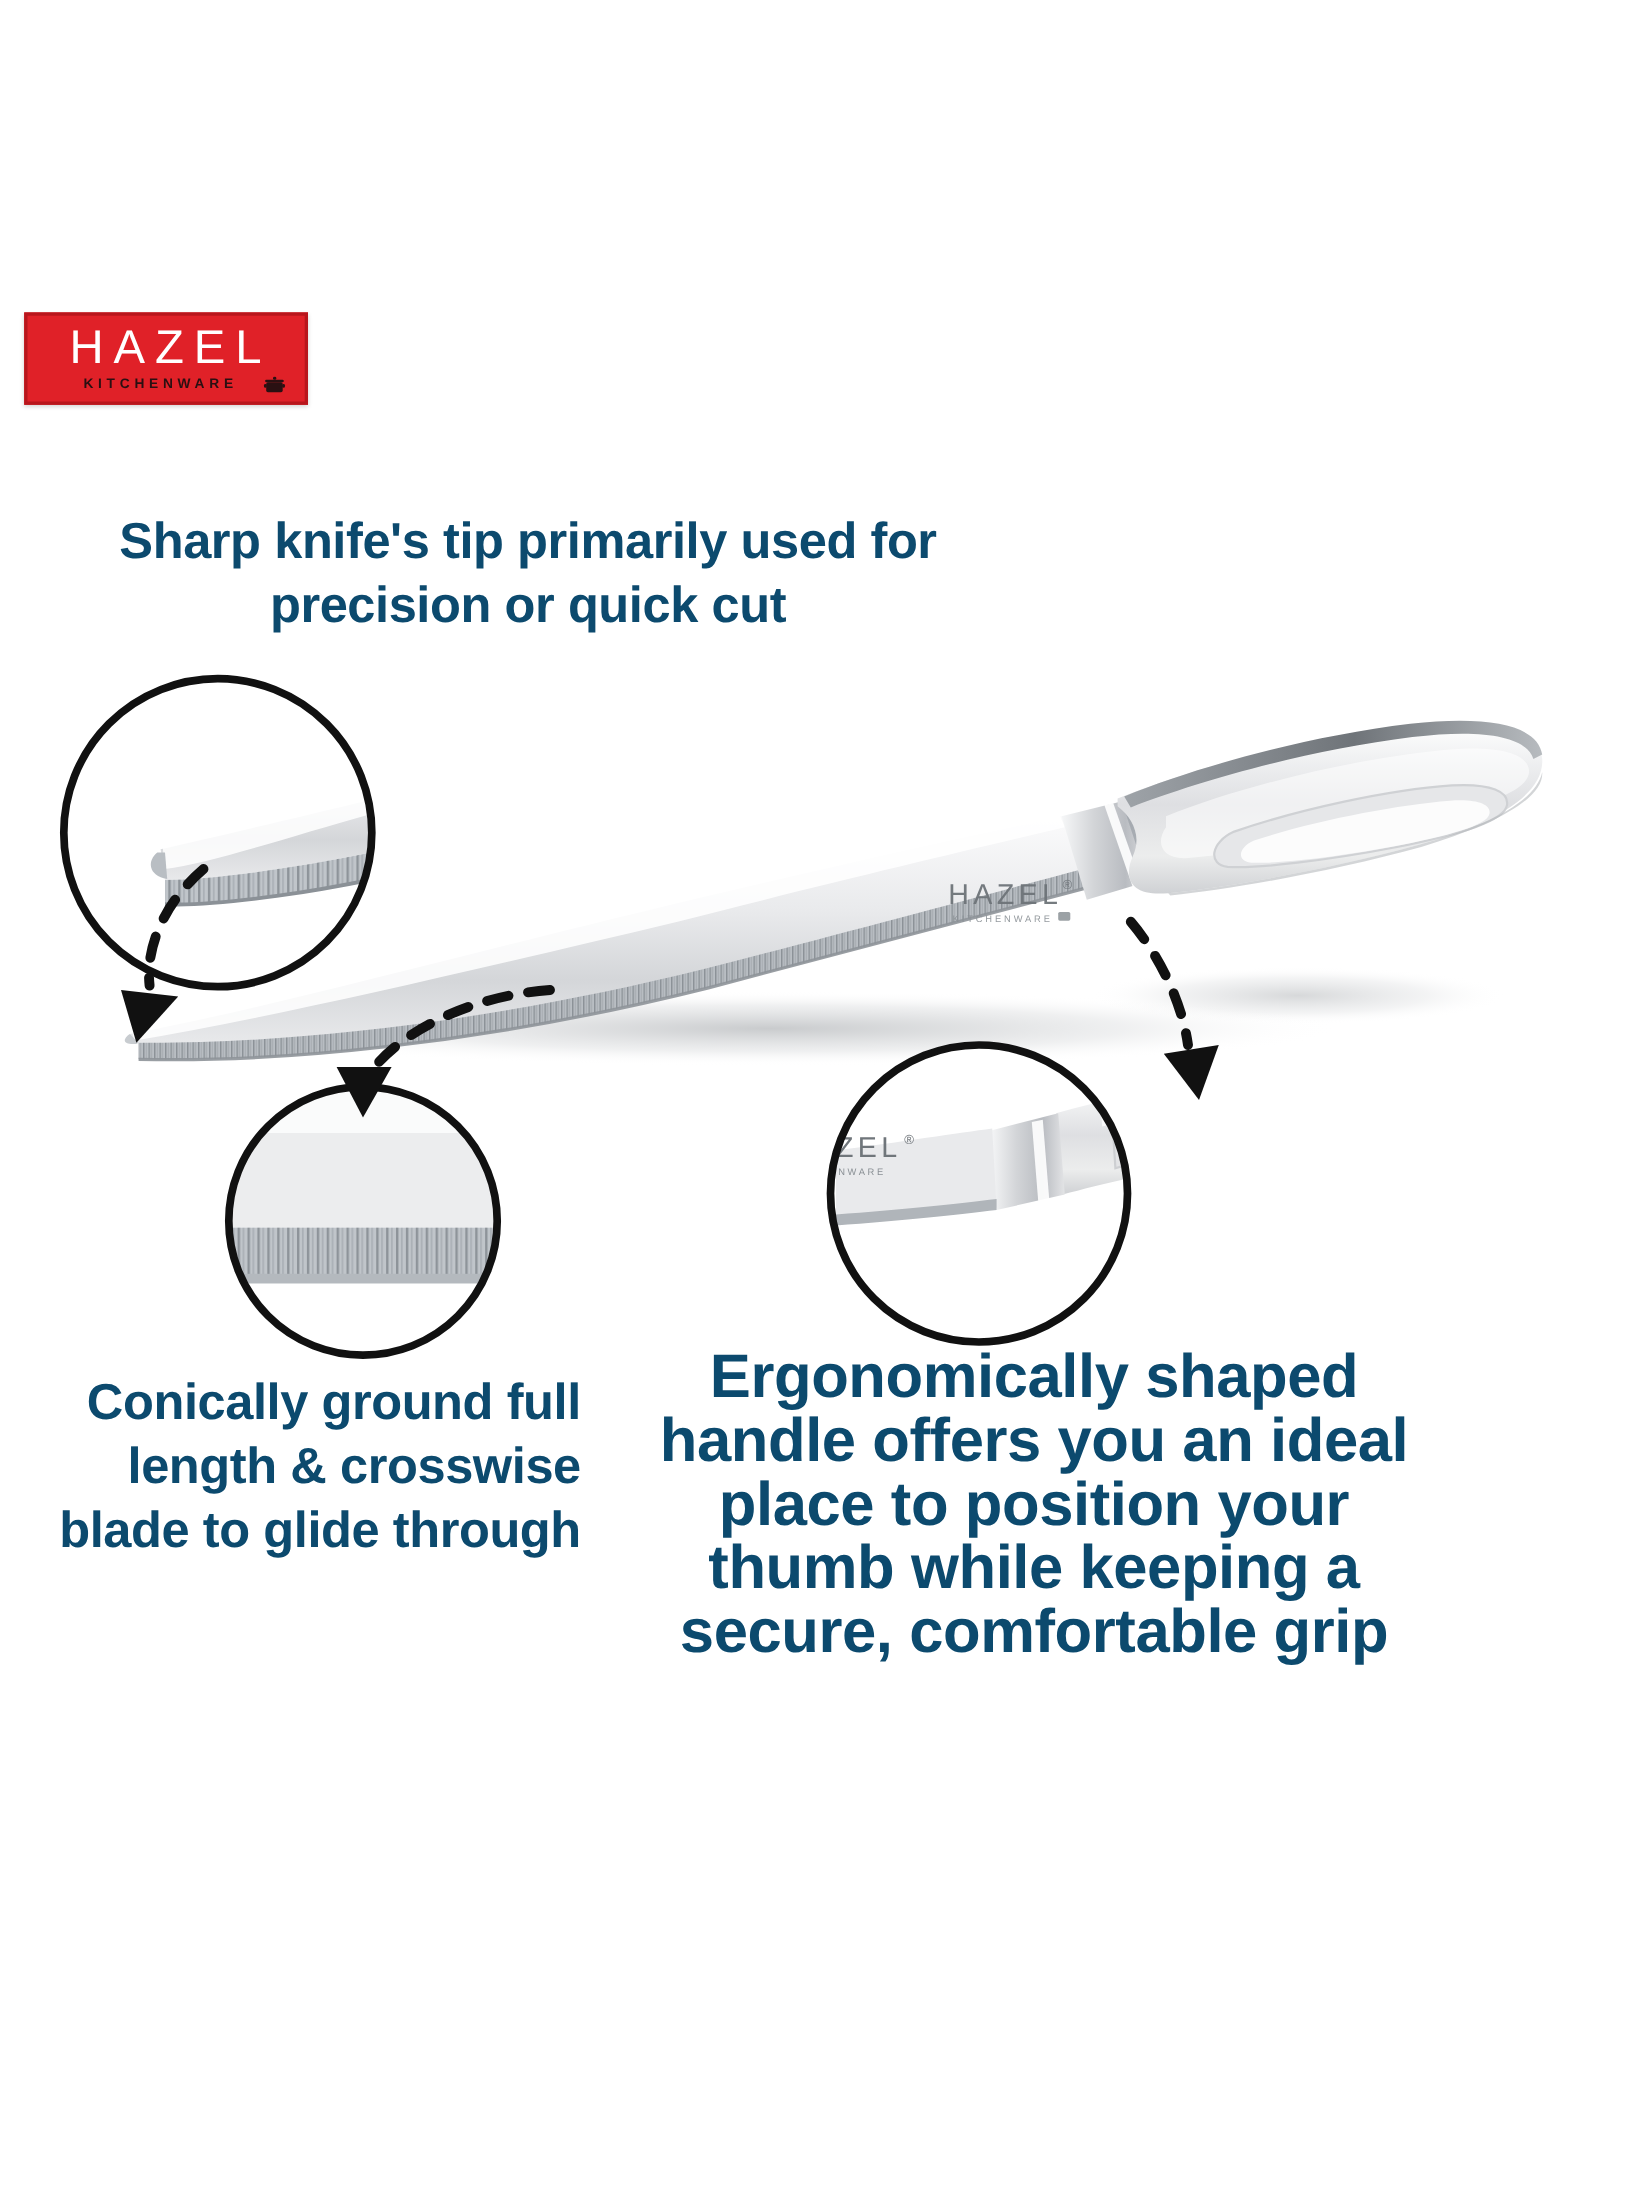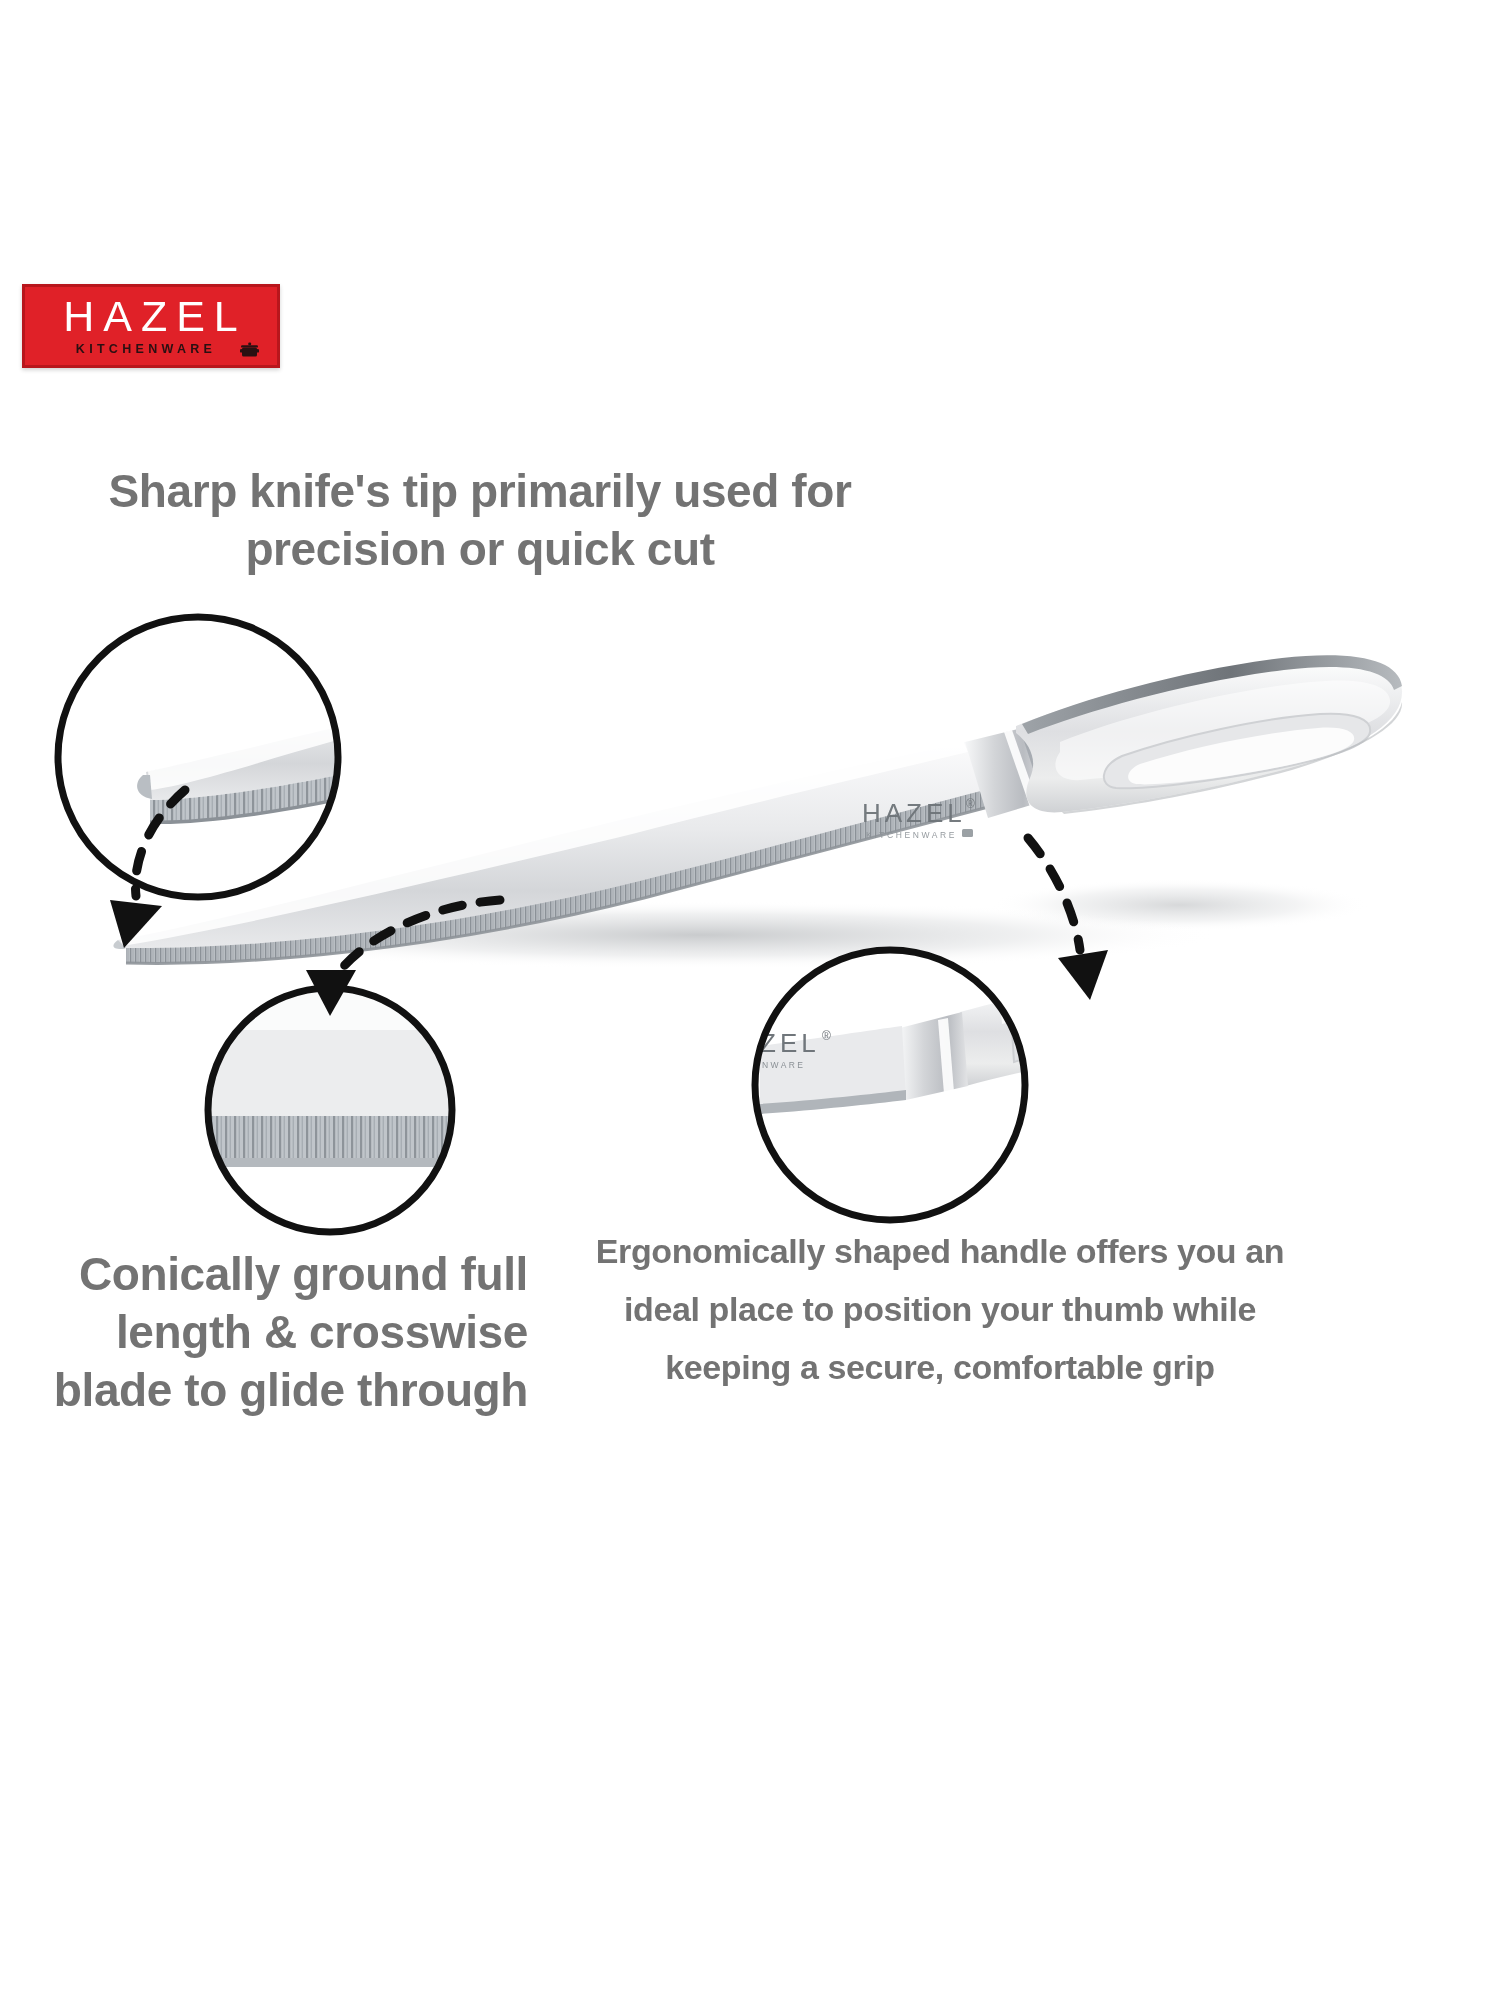--- a/index.html
+++ b/index.html
@@ -71,21 +71,21 @@
     position: absolute;
     right: 16px;
     top: 55px;
     width: 22px;
     height: 16px;
   }
 
   
   .caption {
     position: absolute;
-    color: #737373;
+    color: #0c4a6e;
     font-family: "Liberation Sans", sans-serif;
     font-weight: 700;
     letter-spacing: -0.4px;
   }
   #heading-top {
     left: 50px;
     top: 462px;
     width: 860px;
     font-size: 46px;
     line-height: 58px;
@@ -96,21 +96,21 @@
     top: 1245px;
     width: 500px;
     font-size: 46px;
     line-height: 58px;
     text-align: right;
   }
   #caption-handle {
     left: 590px;
     top: 1222px;
     width: 700px;
-    font-size: 34px;
+    font-size: 56px;
     line-height: 58px;
     text-align: center;
   }
 
   
   #art {
     position: absolute;
     left: 0; top: 0;
     width: 1500px;
     height: 2000px;

